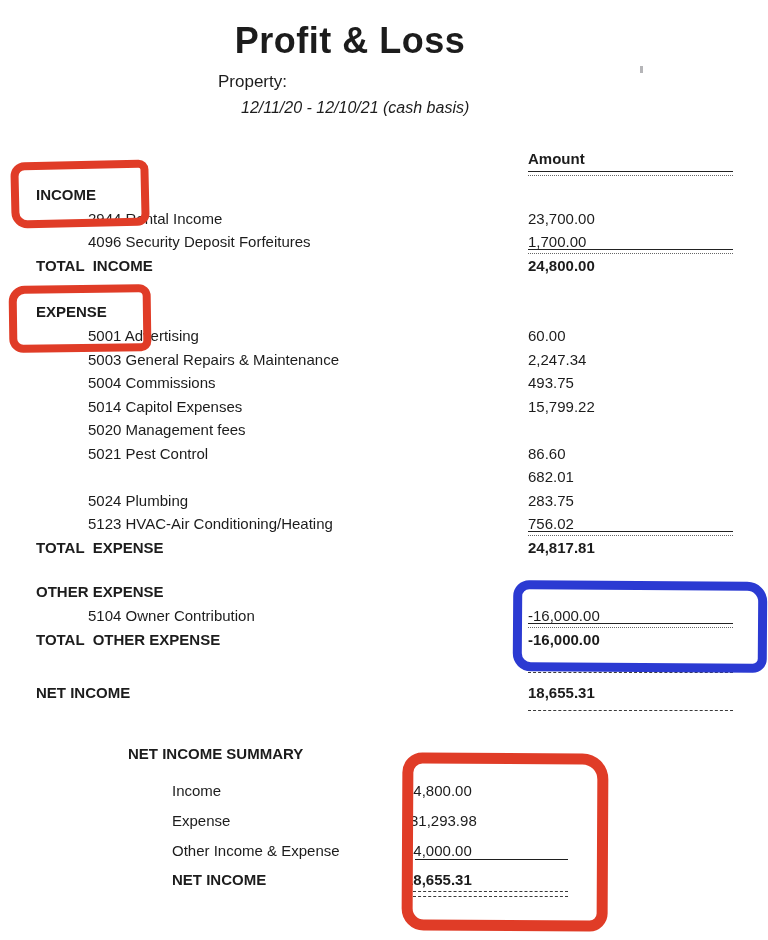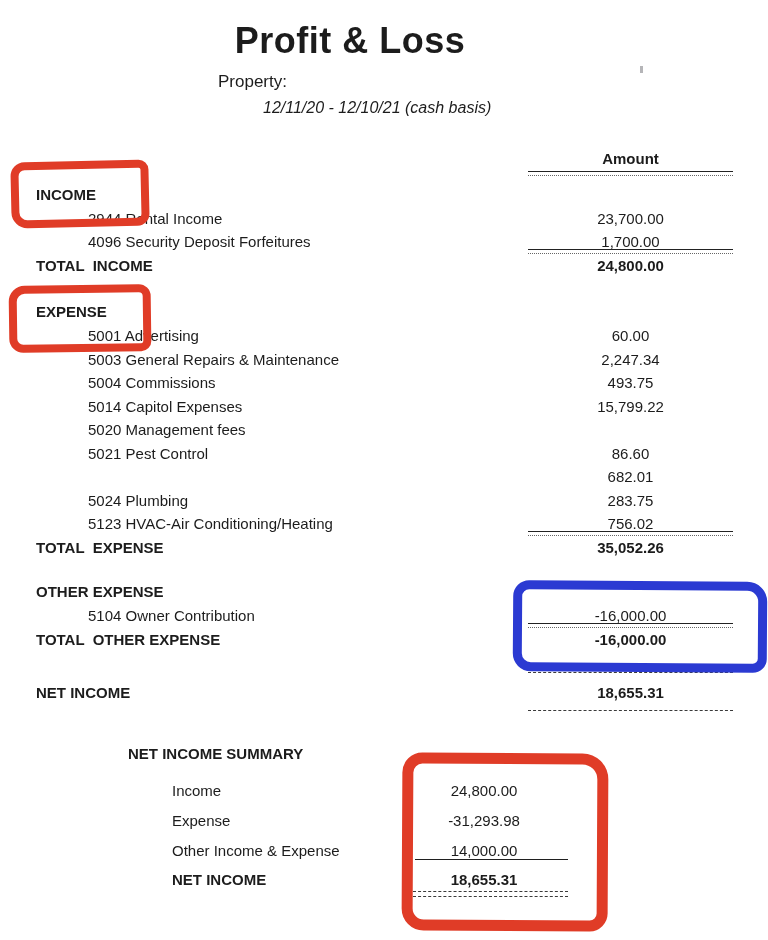--- a/index.html
+++ b/index.html
@@ -6,24 +6,24 @@
   .page {
     position:relative; width:768px; height:940px; background:#ffffff;
     font-family:"Liberation Sans","DejaVu Sans",sans-serif;
     color:#1c1c1c; overflow:hidden;
   }
   .title {
     position:absolute; left:0; top:20px; width:700px; text-align:center;
     font-size:36px; font-weight:bold; letter-spacing:0.5px;
   }
   .property { position:absolute; left:218px; top:72px; font-size:17px; }
-  .period   { position:absolute; left:241px; top:99px; font-size:16px; font-style:italic;margin-left:22px; }
+  .period   { position:absolute; left:241px; top:99px; font-size:16px; font-style:italic; }
   .lbl { position:absolute; font-size:15px; white-space:pre; line-height:18px; }
   .amt {
-    position:absolute; left:528px; width:205px; text-align:center;
+    position:absolute; left:528px; width:205px; text-align:left;
     font-size:15px; line-height:18px; white-space:pre;
   }
   .bold { font-weight:bold; }
   
   .dline {
     position:absolute; left:528px; width:205px; height:3px;
     border-top:1.6px solid #222; border-bottom:1px dotted #666;
   }
   
   .dotline { position:absolute; left:528px; width:205px; height:0; border-top:1.5px dashed #3a3a3a; }
@@ -80,21 +80,21 @@
   <div class="lbl" style="left:88px; top:421px">5020 Management fees</div>
   <div class="lbl" style="left:88px; top:445px">5021 Pest Control</div>
   <div class="amt" style="top:445px">86.60</div>
   <div class="amt" style="top:468px">682.01</div>
   <div class="lbl" style="left:88px; top:492px">5024 Plumbing</div>
   <div class="amt" style="top:492px">283.75</div>
   <div class="lbl" style="left:88px; top:515px">5123 HVAC-Air Conditioning/Heating</div>
   <div class="amt" style="top:515px">756.02</div>
   <div class="dline" style="top:531px"></div>
   <div class="lbl bold" style="left:36px; top:539px">TOTAL  EXPENSE</div>
-  <div class="amt bold" style="top:539px">35,052.26</div>
+  <div class="amt bold" style="top:539px">24,817.81</div>
 
   <div class="lbl bold" style="left:36px; top:583px">OTHER EXPENSE</div>
   <div class="lbl" style="left:88px; top:607px">5104 Owner Contribution</div>
   <div class="amt" style="top:607px">-16,000.00</div>
   <div class="dline" style="top:623px"></div>
   <div class="lbl bold" style="left:36px; top:631px">TOTAL  OTHER EXPENSE</div>
   <div class="amt bold" style="top:631px">-16,000.00</div>
 
   <div class="dotline" style="top:672px"></div>
   <div class="lbl bold" style="left:36px; top:684px">NET INCOME</div>

